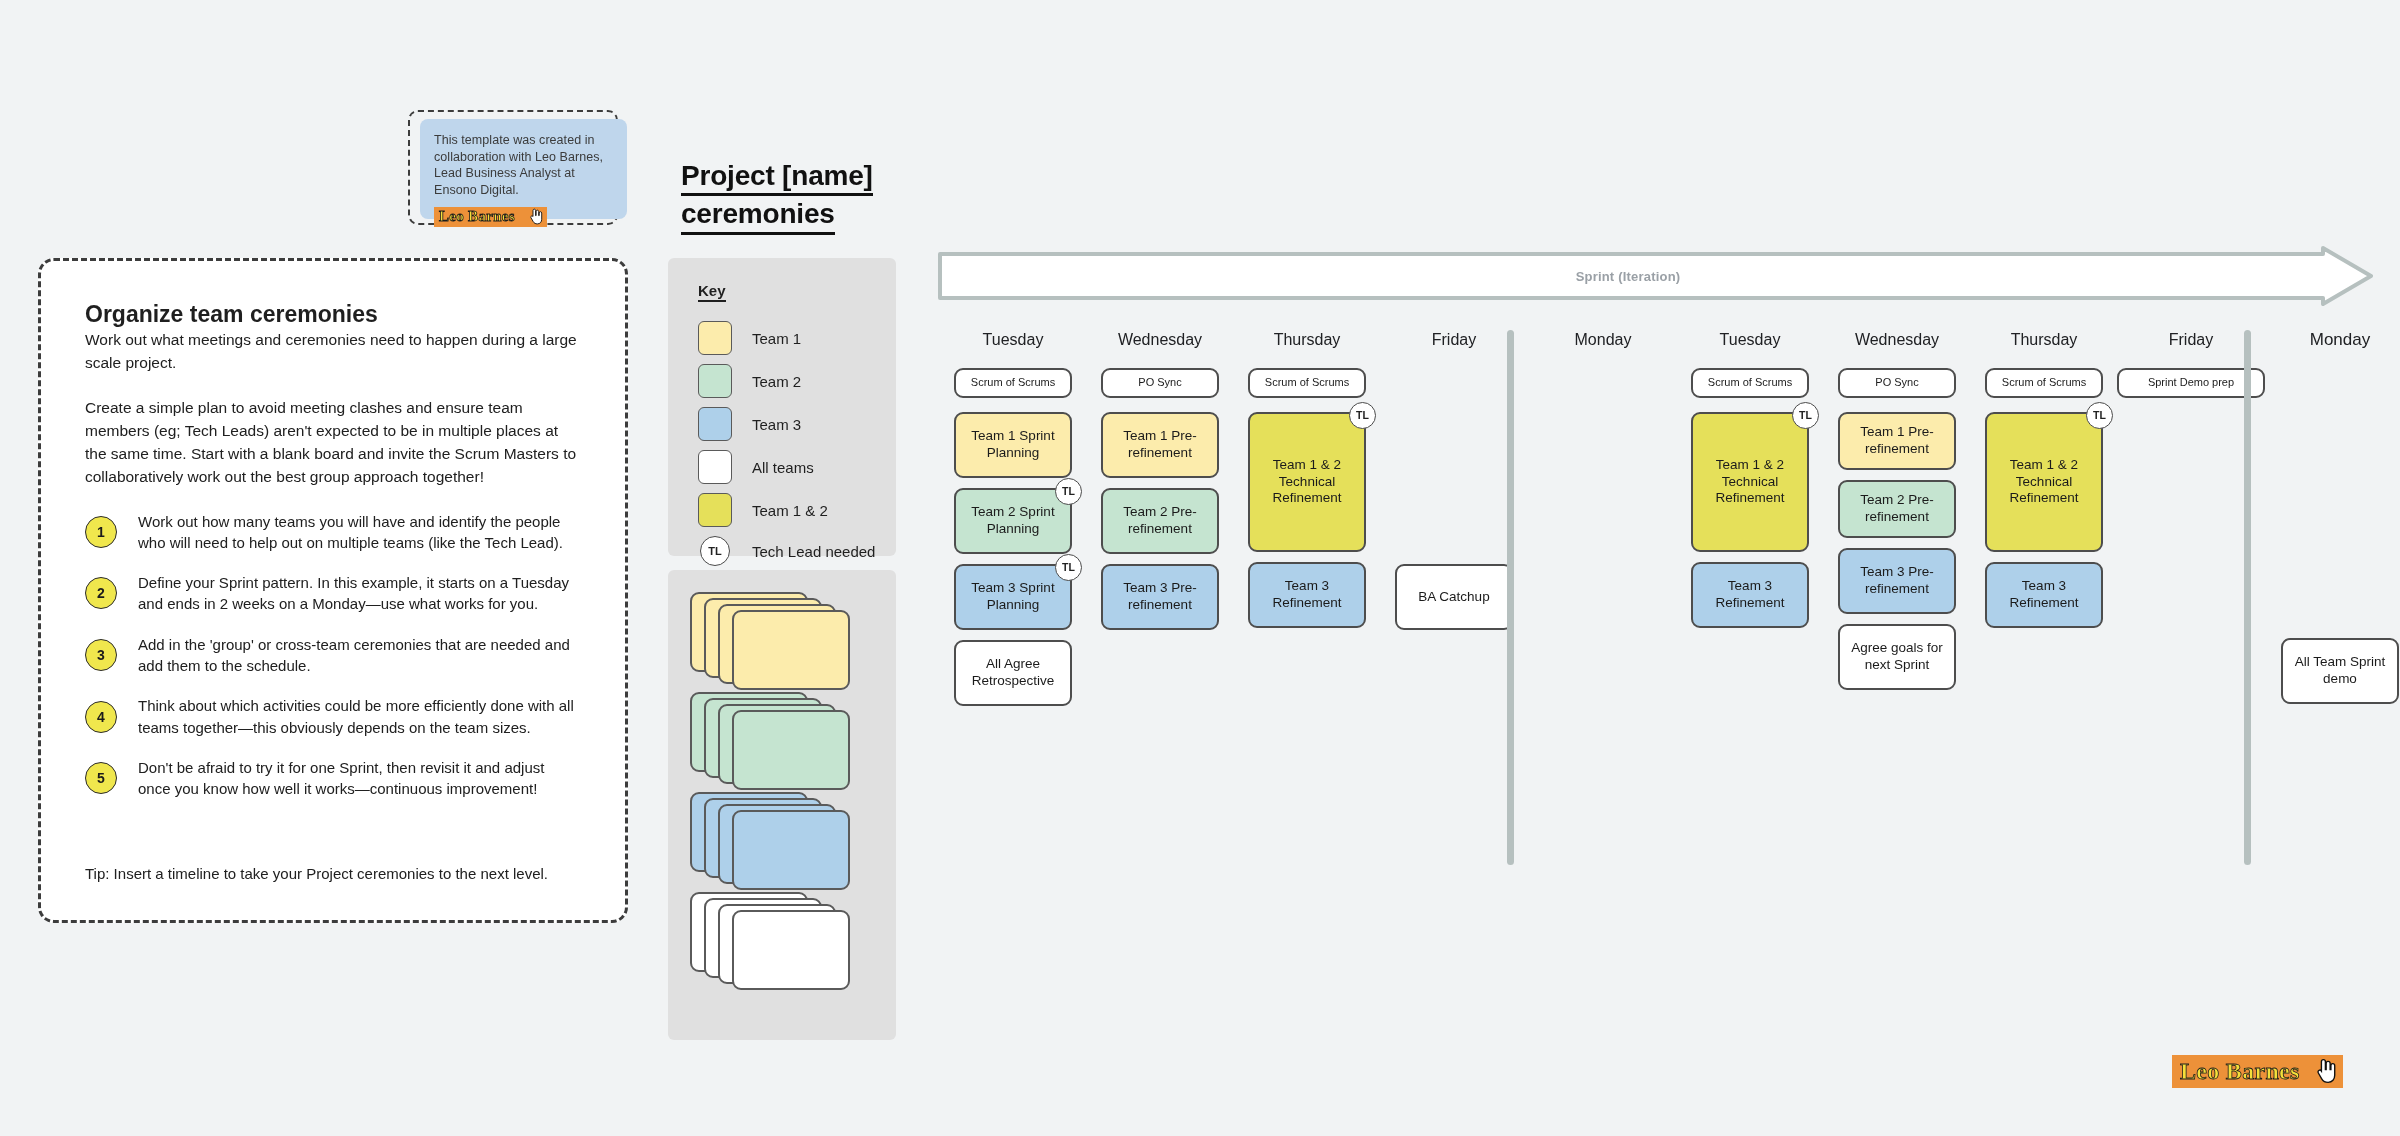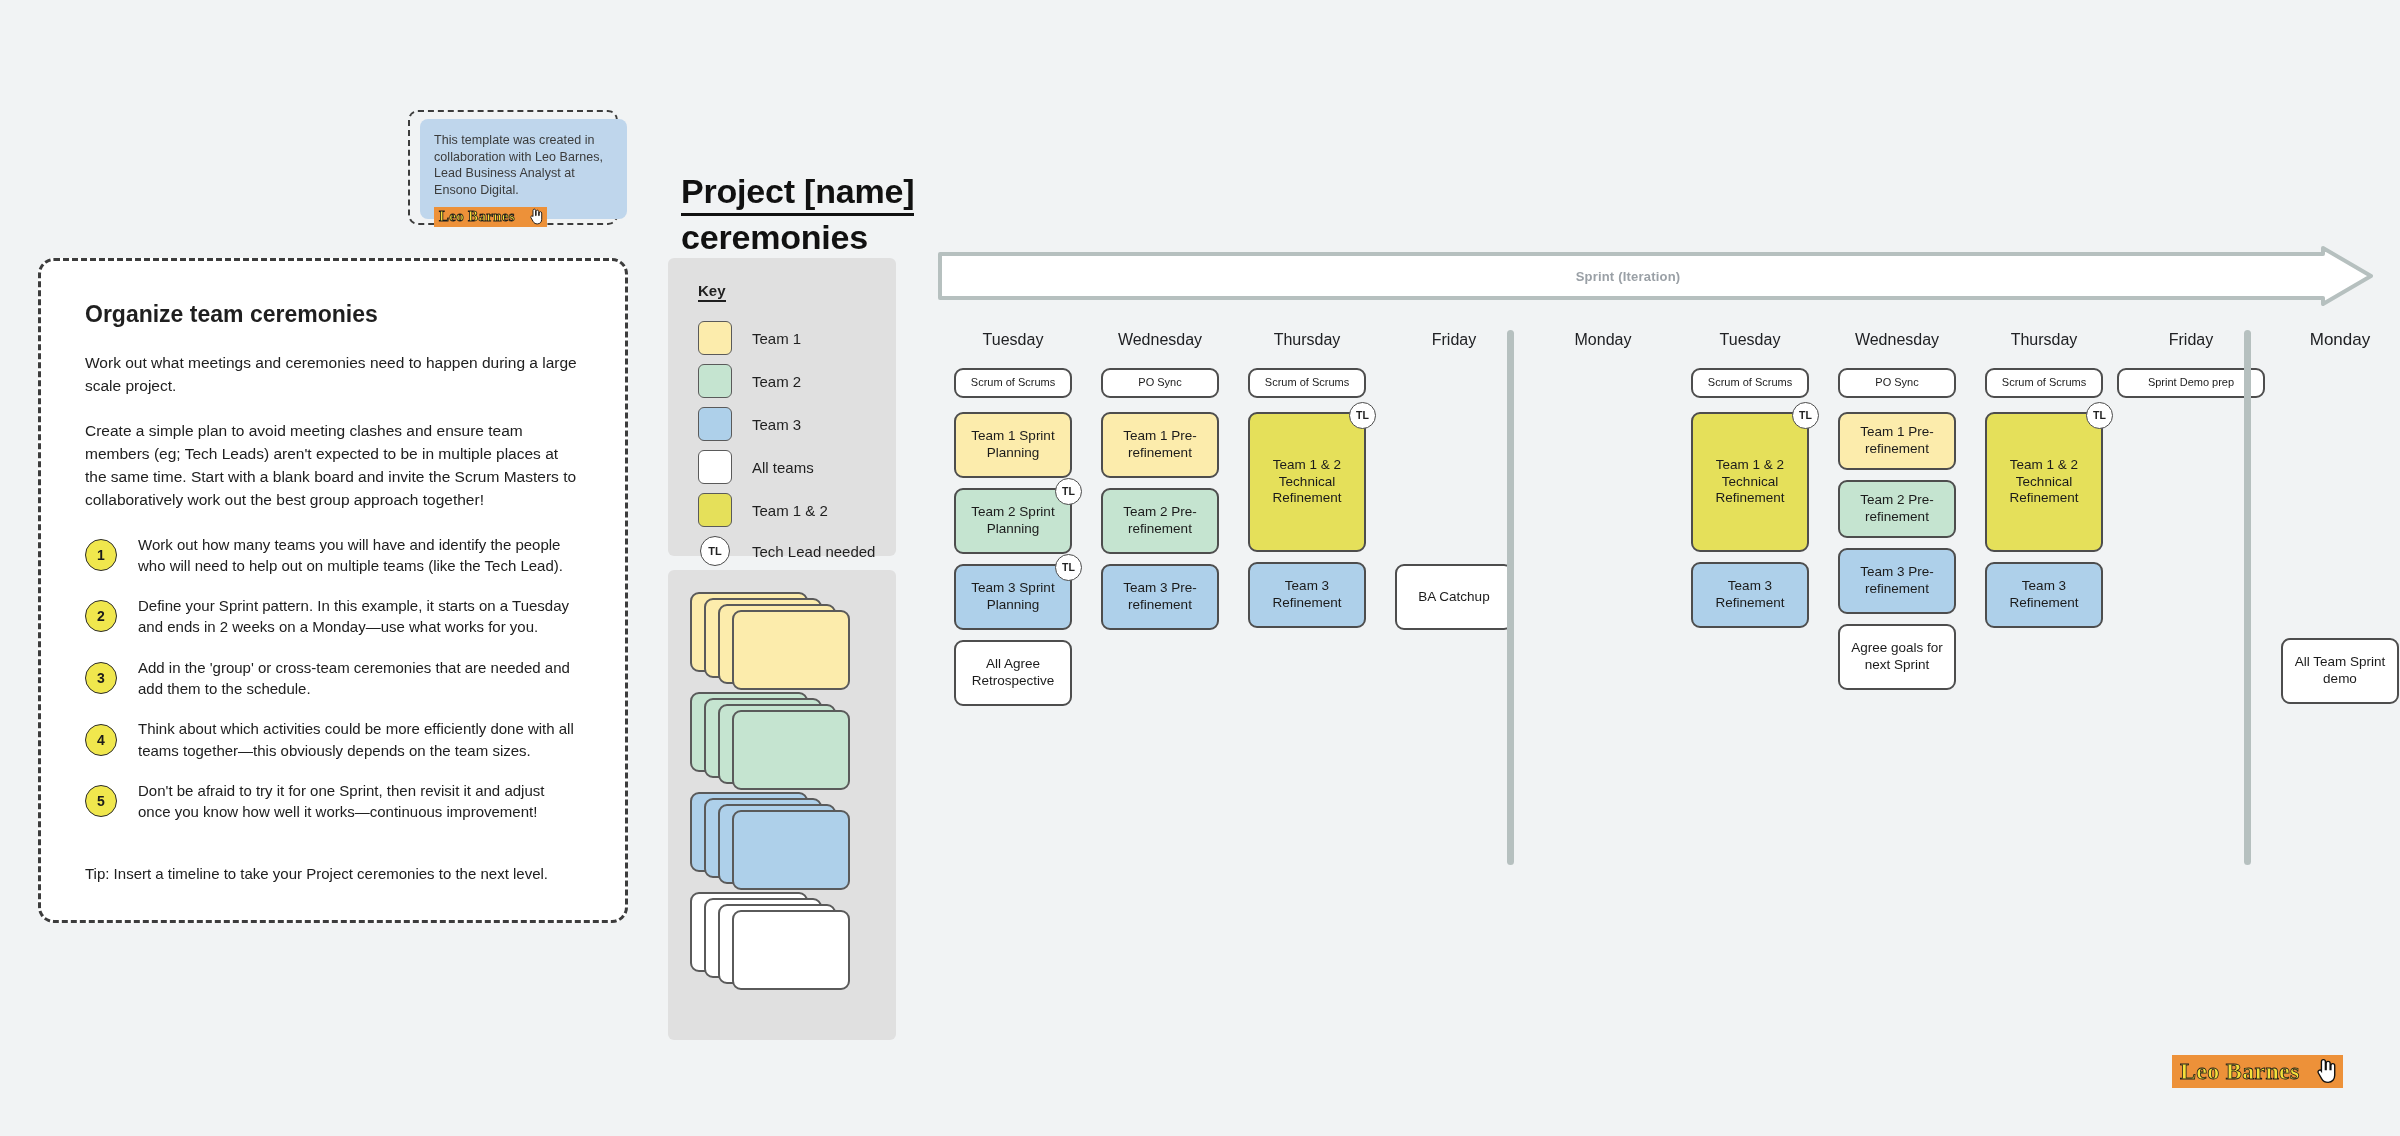--- a/index.html
+++ b/index.html
@@ -34,38 +34,38 @@
     letter-spacing: .3px; line-height: 1;
   }
   .cursor-ico { width: 14px; height: 17px; display: inline-block; margin-left: -2px; }
 
   
   .instr {
     position: absolute; left: 38px; top: 258px; width: 590px; height: 665px;
     border: 3px dashed #3c3c3c; border-radius: 16px; background: #ffffff;
     padding: 40px 44px 0 44px;
   }
-  .instr h2 { font-size: 23px; color: #1f1f1f; font-weight: bold; margin-bottom: 23px; }
+  .instr h2 { font-size: 23px; color: #1f1f1f; font-weight: bold; }
   .instr .para { font-size: 15.5px; line-height: 1.5; color: #202020; margin-bottom: 21px; }
   .steps { margin-top: 22px; }
   .step { display: flex; align-items: center; margin-bottom: 19px; }
   .step-num {
     flex: 0 0 auto; width: 32px; height: 32px; border-radius: 50%;
     background: #f0e74d; border: 1.6px solid #2b2b2b;
     display: flex; align-items: center; justify-content: center;
     font-size: 14px; font-weight: bold; color: #1b1b1b; margin-right: 21px;
   }
   .step-txt { font-size: 15px; line-height: 1.42; color: #202020; }
   .tip { position: absolute; left: 44px; bottom: 36px; width: 520px;
          font-size: 15px; line-height: 1.42; color: #202020; }
 
   
   .board-title {
-    position: absolute; left: 681px; top: 170px; width: 300px;
-    font-size: 34px; font-weight: bold; color: #111; line-height: 1.26;
+    position: absolute; left: 681px; top: 158px; width: 300px;
+    font-size: 28px; font-weight: bold; color: #111; line-height: 1.26;
     letter-spacing: -.2px;
   }
   .board-title span { border-bottom: 3px solid #111; display: inline-block; }
 
   
   .key-panel {
     position: absolute; left: 668px; top: 258px; width: 228px; height: 298px;
     background: #e0e0e0; border-radius: 6px; padding: 24px 0 0 30px;
   }
   .key-title { font-size: 15px; font-weight: bold; color: #1f1f1f;

